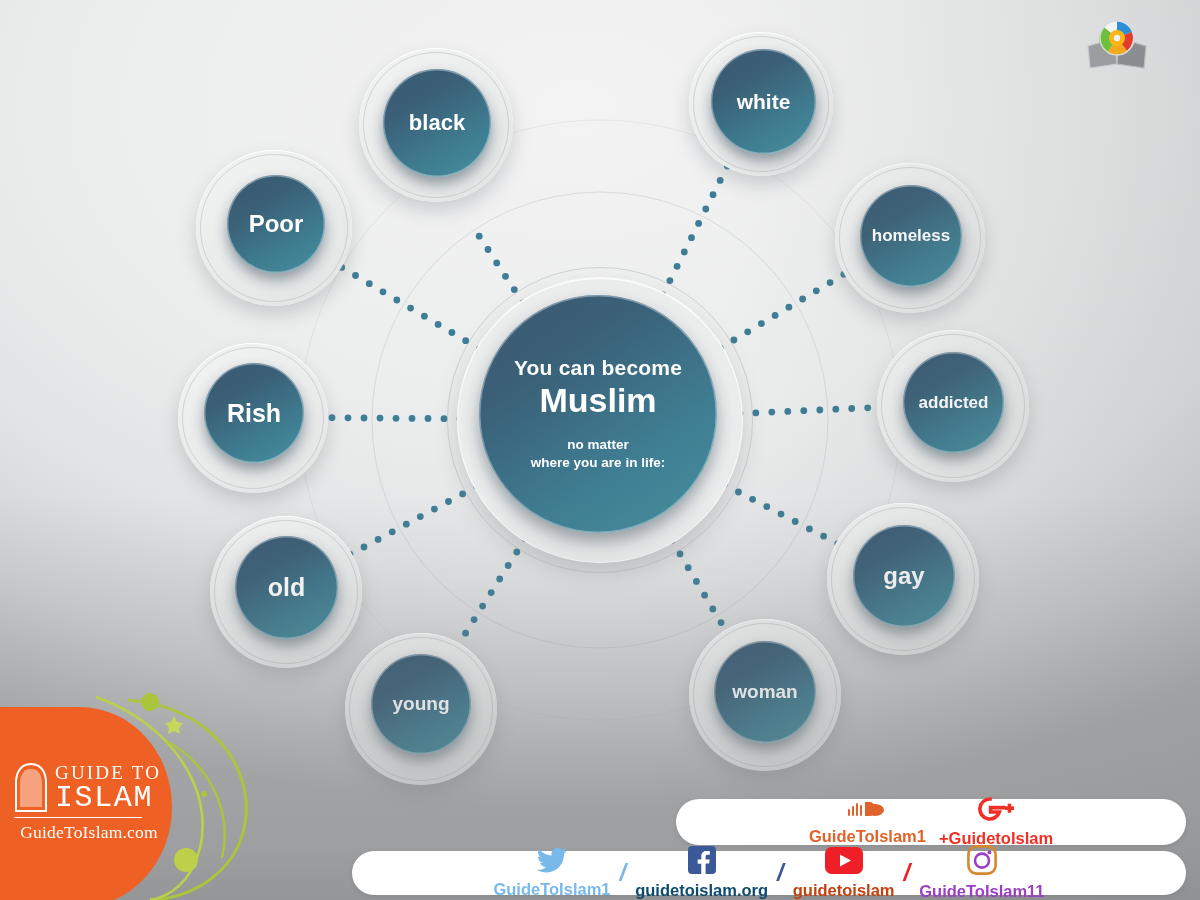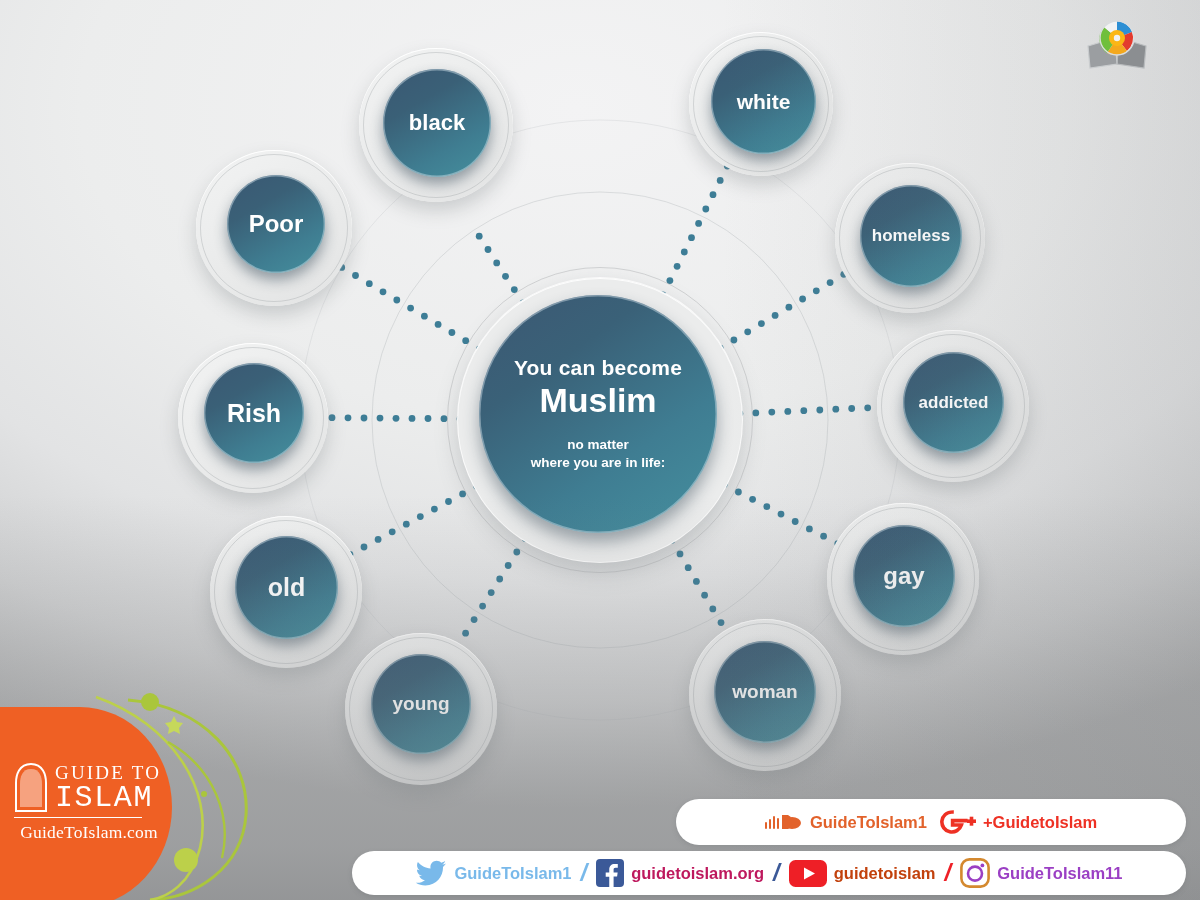--- a/index.html
+++ b/index.html
@@ -88,21 +88,21 @@
   .pill-top{
     position:absolute;left:676px;top:799px;width:510px;height:46px;
     background:#fff;border-radius:23px;display:flex;align-items:center;justify-content:center;gap:13px;
     box-shadow:0 2px 5px rgba(90,95,100,0.22);
   }
   .pill-bottom{
     position:absolute;left:352px;top:851px;width:834px;height:44px;
     background:#fff;border-radius:22px;display:flex;align-items:center;justify-content:center;gap:9px;
     box-shadow:0 2px 5px rgba(90,95,100,0.22);
   }
-  .sm{display:flex;align-items:center;gap:7px;}
+  .sm{display:flex;align-items:center;gap:7px;flex-direction:column;}
   .sm .lbl{font-size:16.5px;font-weight:bold;white-space:nowrap;}
   .sep{font-size:24px;font-weight:bold;font-style:italic;}
 </style>
 </head>
 <body>
 
 <div id="stage">
 
   <svg class="dots" viewBox="0 0 1200 900">
     <g id="dotlines" fill="#3d7d96">
@@ -369,21 +369,21 @@
       </svg>
       <span class="lbl" style="color:#79b9ea">GuideToIslam1</span>
     </div>
     <span class="sep" style="color:#79b9ea">/</span>
 
     <div class="sm">
       <svg width="28" height="28" viewBox="0 0 28 28">
         <rect x="0" y="0" width="28" height="28" rx="4" fill="#3b5998"></rect>
         <path d="M17.6 28 V17.6 h3.5 l .55 -4.2 h-4.05 v-2.6 c0 -1.2 .35 -2 2.05 -2 h2.15 V5.1 c-.4 -.05 -1.7 -.17 -3.2 -.17 -3.2 0 -5.35 1.95 -5.35 5.5 v3 H9.7 v4.2 h3.55 V28 z" fill="#fff"></path>
       </svg>
-      <span class="lbl" style="color:#be185d">guidetoislam.org</span>
+      <span class="lbl" style="color:#0c4a6e">guidetoislam.org</span>
     </div>
     <span class="sep" style="color:#3b5998">/</span>
 
     <div class="sm">
       <svg width="38" height="27" viewBox="0 0 38 27">
         <rect x="0" y="0" width="38" height="27" rx="6.5" fill="#ee1f26"></rect>
         <path d="M15 7.5 L26 13.5 L15 19.5 Z" fill="#fff"></path>
       </svg>
       <span class="lbl" style="color:#c2410c">guidetoislam</span>
     </div>

